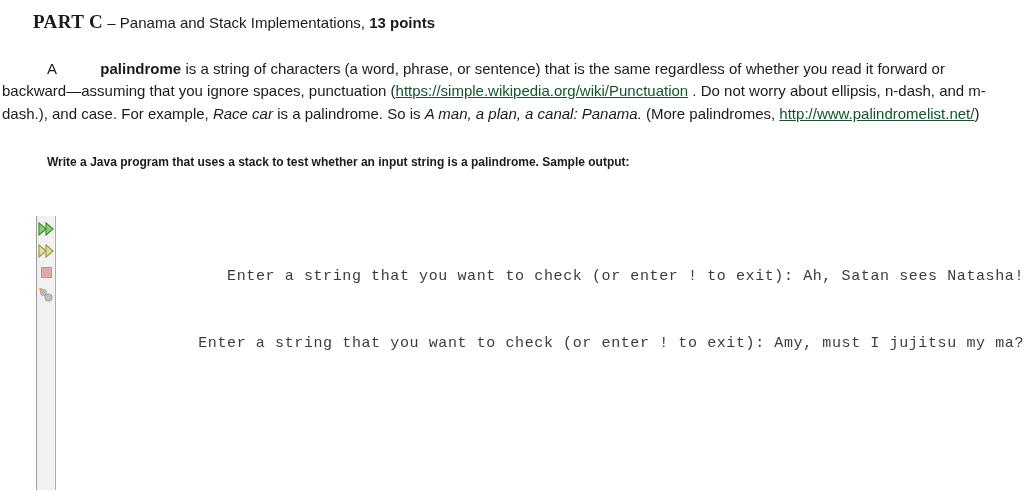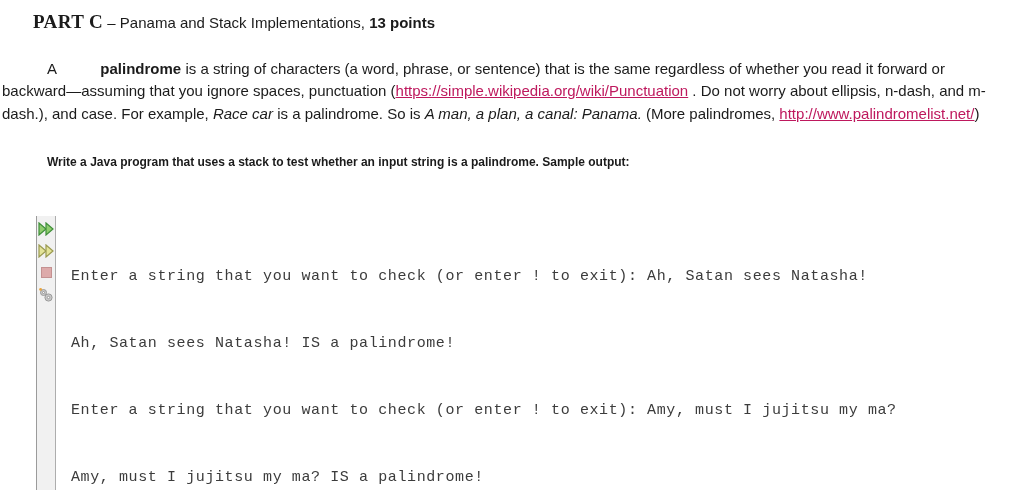--- a/index.html
+++ b/index.html
@@ -9,23 +9,23 @@
     font-family:"Liberation Sans",sans-serif;
   }
   
   .doc-header{margin:11px 26px 0 33px;font-size:15px;white-space:nowrap;}
   .part-label{font-family:"Liberation Serif",serif;font-weight:bold;font-size:19px;letter-spacing:.4px;}
   .points-label{font-weight:bold;}
   .para{margin:25px 26px 0 2px;font-size:15px;line-height:22.4px;text-indent:45px;}
   .task-para{margin:26px 26px 0 2px;font-size:12px;line-height:22px;text-indent:45px;font-weight:bold;}
   .seg-bold{font-weight:bold;margin-left:40px;}
   .seg-italic{font-style:italic;}
-  .seg-link{color:#be185d;text-decoration:underline;cursor:pointer;}
+  .seg-link{color:#14532d;text-decoration:underline;cursor:pointer;}
   
-  .console{position:absolute;left:36px;top:216px;right:0;bottom:0;display:flex;align-items:flex-start;}
+  .console{position:absolute;left:36px;top:216px;right:0;bottom:0;display:flex;align-items:flex-start;text-align:right;}
   .console-toolbar{
     width:20px;height:274px;box-sizing:border-box;background:#f1f1f1;
     border-left:1px solid #9b9b9b;border-right:1px solid #adadad;
     display:flex;flex-direction:column;align-items:center;padding-top:4px;flex:0 0 auto;
   }
   .icon-btn{width:18px;height:17px;margin-bottom:5px;display:flex;align-items:center;justify-content:center;cursor:pointer;}
   .stop-square{width:11px;height:11px;background:#ddaaaa;border:1px solid #c49191;box-sizing:border-box;}
   .console-out{
     flex:1 1 auto;padding:5px 0 0 15px;
     font-family:"Liberation Mono","DejaVu Sans Mono",monospace;
@@ -77,23 +77,21 @@
         <circle cx="5.5" cy="5.5" r="1" fill="#ffffff" stroke="#8a8a8a" stroke-width=".8"></circle>
         <circle cx="10.5" cy="10.5" r="1.2" fill="#ffffff" stroke="#8a8a8a" stroke-width=".8"></circle>
         <circle cx="2.6" cy="2.4" r="1.4" fill="#e8a33d"></circle>
       </svg>
     </div>
 
   </div>
 
   <div class="console-out">
     <div class="console-line">Enter a string that you want to check (or enter ! to exit): Ah, Satan sees Natasha!</div>
-    <div class="console-line">Ah, Satan sees Natasha! IS a palindrome!</div>
     <div class="console-line">Enter a string that you want to check (or enter ! to exit): Amy, must I jujitsu my ma?</div>
-    <div class="console-line">Amy, must I jujitsu my ma? IS a palindrome!</div>
     
     
     
     
     
     
     
     
   </div>
 </div>

